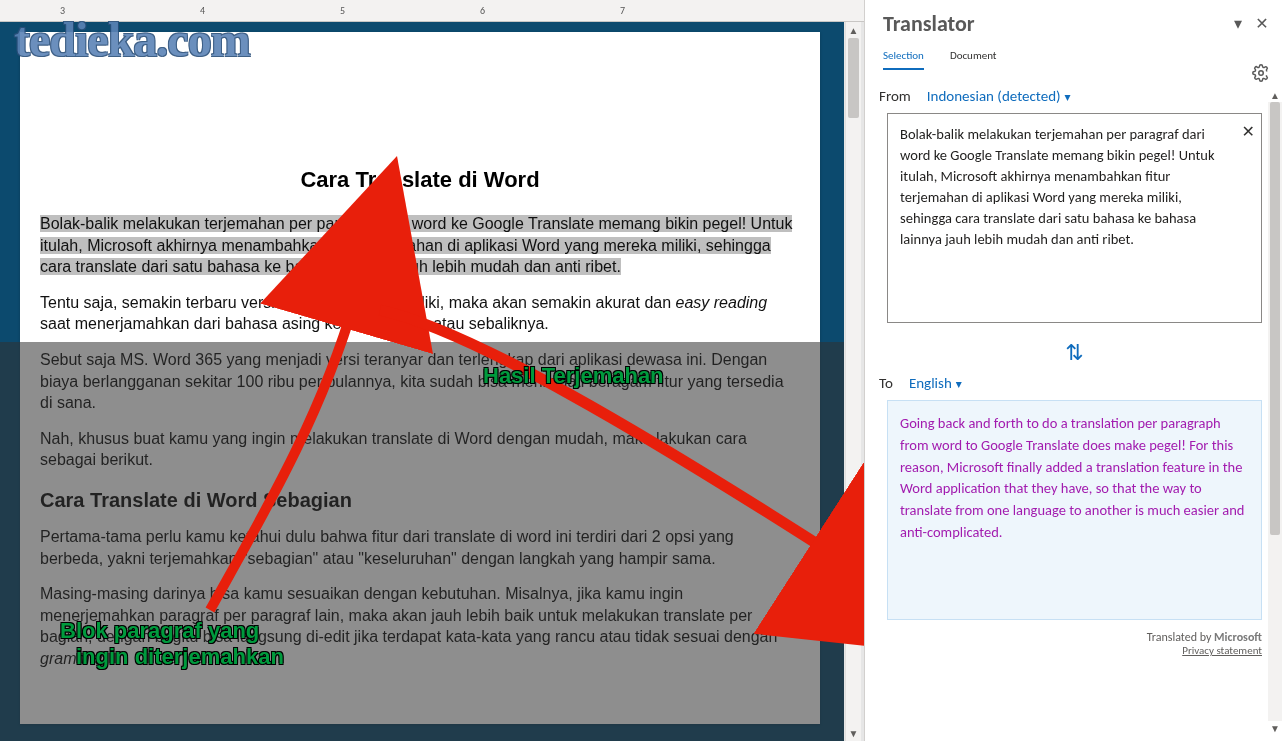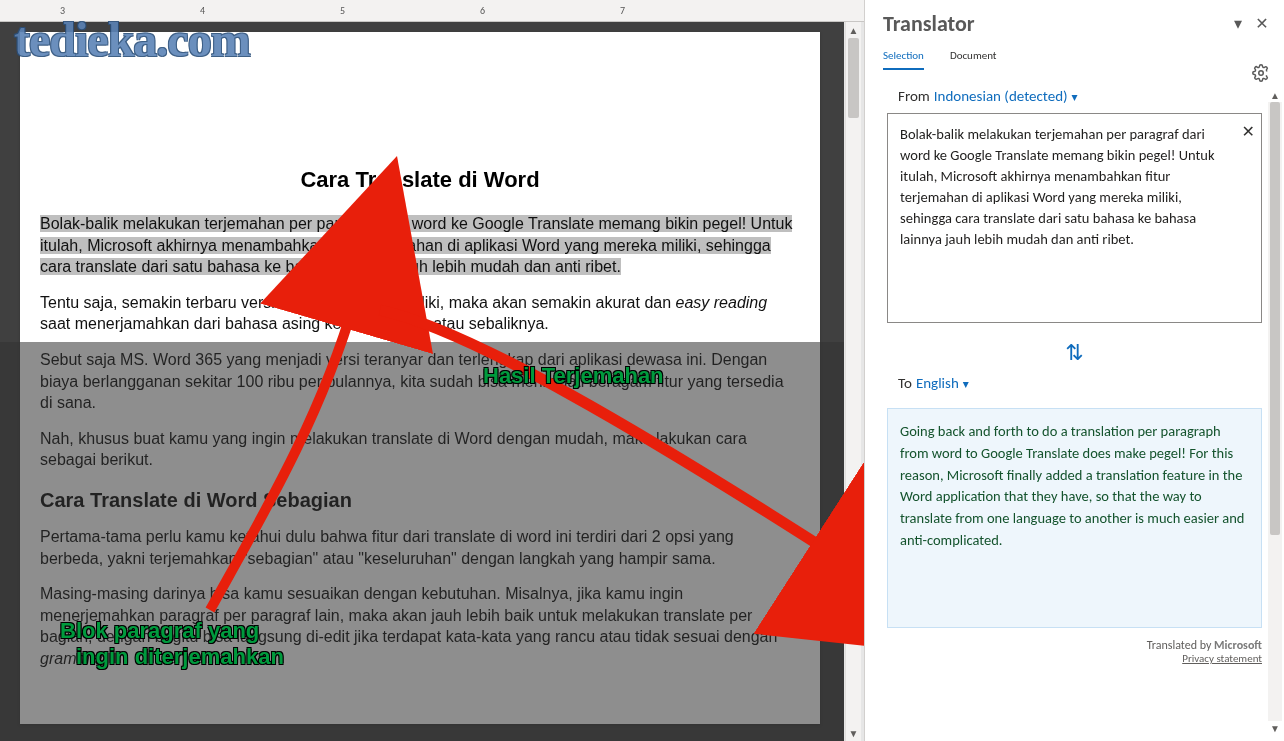--- a/index.html
+++ b/index.html
@@ -1,21 +1,21 @@
 <!DOCTYPE html>
 <html><head>
 <meta charset="utf-8">
 <style>
   * { margin: 0; padding: 0; box-sizing: border-box; }
   html, body { width: 1284px; height: 741px; font-family: "Segoe UI", Calibri, sans-serif; overflow: hidden; background: #fff; }
   .root { display: flex; width: 100%; height: 100%; }
   .doc-area { position: relative; flex: 1; background: #e6e6e6; overflow: hidden; }
   .ruler { height: 22px; background: #f3f2f1; position: relative; font-size: 10px; color: #555; border-bottom: 1px solid #c8c6c4; }
   .ruler-tick { position: absolute; top: 4px; font-size: 10px; }
-  .page-wrap { position: absolute; top: 22px; left: 0; right: 20px; bottom: 0; background: #404040; }
+  .page-wrap { position: absolute; top: 22px; left: 0; right: 20px; bottom: 0; background: #0c4a6e; }
   .page { position: absolute; left: 20px; top: 10px; width: 800px; background: #fff; box-shadow: 0 1px 3px rgba(0,0,0,.2); padding: 20px 20px 40px 20px; }
   .doc-title { font-family: Arial, sans-serif; font-size: 22px; font-weight: bold; text-align: center; margin: 115px 0 20px 0; color: #000; }
   .para { font-family: Arial, sans-serif; font-size: 16px; line-height: 1.35; color: #111; margin-bottom: 14px; }
   .sel { background: #bfbfbf; }
   .italic { font-style: italic; }
   .subhead { font-family: Arial, sans-serif; font-size: 20px; color: #111; margin: 18px 0 14px 0; }
   .dim-overlay { position: absolute; left: 0; right: 0; top: 320px; height: 500px; background: rgba(50,50,50,.55); pointer-events: none; }
   .watermark { position: absolute; top: 12px; left: 14px; font-family: "Comic Sans MS", cursive; font-size: 48px; font-weight: bold; color: #5b83b6; opacity: .9; text-shadow: -1px -1px 0 #2a4f7a, 1px -1px 0 #2a4f7a, -1px 1px 0 #2a4f7a, 1px 1px 0 #2a4f7a; pointer-events: none; letter-spacing: -1px; }
   .vscroll { position: absolute; right: 3px; top: 22px; bottom: 0; width: 16px; background: #f3f2f1; border-left: 1px solid #e1dfdd; }
   .vscroll .up, .vscroll .down { height: 16px; display:flex; align-items:center; justify-content:center; font-size:10px; color:#605e5c; }
@@ -24,28 +24,28 @@
   svg.arrow { position:absolute; pointer-events:none; z-index:25; }
 
   .pane { width: 420px; background:#fff; border-left:1px solid #d2d0ce; display:flex; flex-direction:column; position:relative; }
   .pane-head { display:flex; align-items:center; padding: 10px 10px 6px 18px; }
   .pane-title { font-size: 22px; color:#595959; flex:1; font-weight:700; }
   .pane-head .icn { width:24px; height:24px; display:flex; align-items:center; justify-content:center; color:#595959; cursor:pointer; }
   .tabs { display:flex; gap:26px; padding: 6px 18px 0 18px; border-bottom:1px solid #fff; }
   .tab { font-size:11px; color:#323130; padding-bottom:6px; cursor:pointer; }
   .tab.active { color:#0f6cbd; border-bottom: 2px solid #0f6cbd; font-weight:400; }
   .gear { position:absolute; right:14px; top:64px; color:#595959; cursor:pointer; }
-  .lang-row { display:flex; align-items:flex-start; gap:4px; padding: 16px 22px 8px 33px; font-size:15px; }
+  .lang-row { display:flex; align-items:flex-start; gap:16px; padding: 16px 22px 8px 14px; font-size:15px; }
   .lang-label { color:#323130; }
   .lang-val { color:#0f6cbd; cursor:pointer; }
   .lang-val .chev { font-size:12px; margin-left:4px; }
   .src-box { margin: 0 22px 12px 22px; border:1px solid #8a8886; padding:10px 28px 10px 12px; font-size:14.5px; line-height:1.45; color:#201f1e; position:relative; min-height:210px; }
   .src-clear { position:absolute; top:6px; right:6px; font-size:16px; color:#323130; cursor:pointer; }
   .swap { text-align:center; color:#0f6cbd; font-size:22px; margin:4px 0 4px 0; cursor:pointer; }
-  .tgt-box { margin:8px 22px 8px 22px; border:1px solid #c7e0f4; background:#eef6fc; padding:12px; font-size:14.5px; line-height:1.5; color:#14532d; min-height:220px; }
+  .tgt-box { margin:0 22px 8px 22px; border:1px solid #c7e0f4; background:#eef6fc; padding:12px; font-size:14.5px; line-height:1.5; color:#a21caf; min-height:220px; }
   .credit { font-size:12px; color:#605e5c; text-align:right; padding: 2px 22px 0 0; }
   .credit .ms { color:#7a7a7a; font-weight:600; }
   .privacy { font-size:11px; color:#605e5c; text-align:right; padding-right:22px; text-decoration:underline; }
   .pane-scroll { position:absolute; right:2px; top:102px; bottom:20px; width:14px; }
   .pane-scroll .pth { position:absolute; inset:0; background:#f3f2f1; }
   .pane-scroll .thumb { position:absolute; left:2px; right:2px; top:0; height:70%; background:#c8c6c4; border-radius:2px; }
   .pane-scroll .arr { position:absolute; left:0; right:0; height:14px; display:flex; align-items:center; justify-content:center; font-size:10px; color:#605e5c; }
 </style>
 </head>
 <body>

